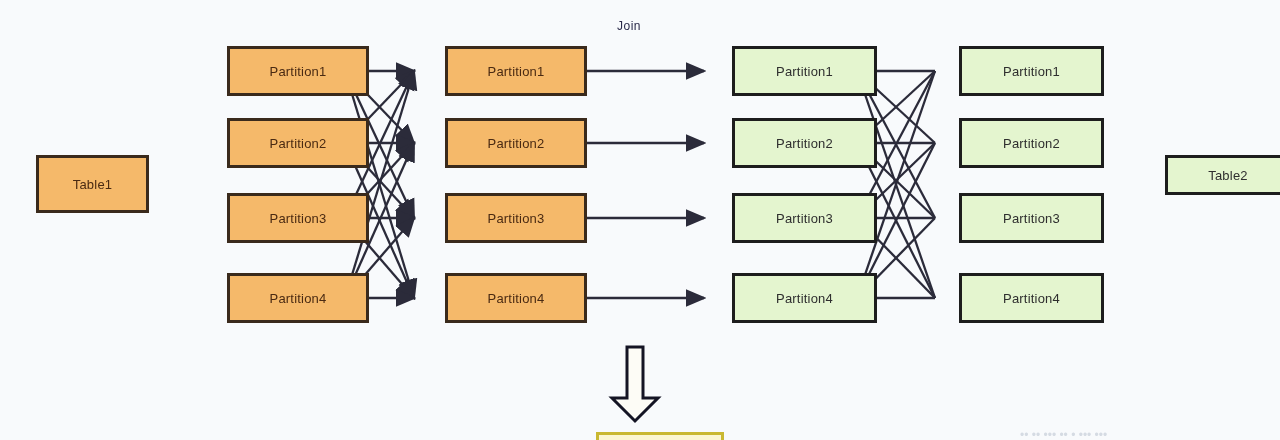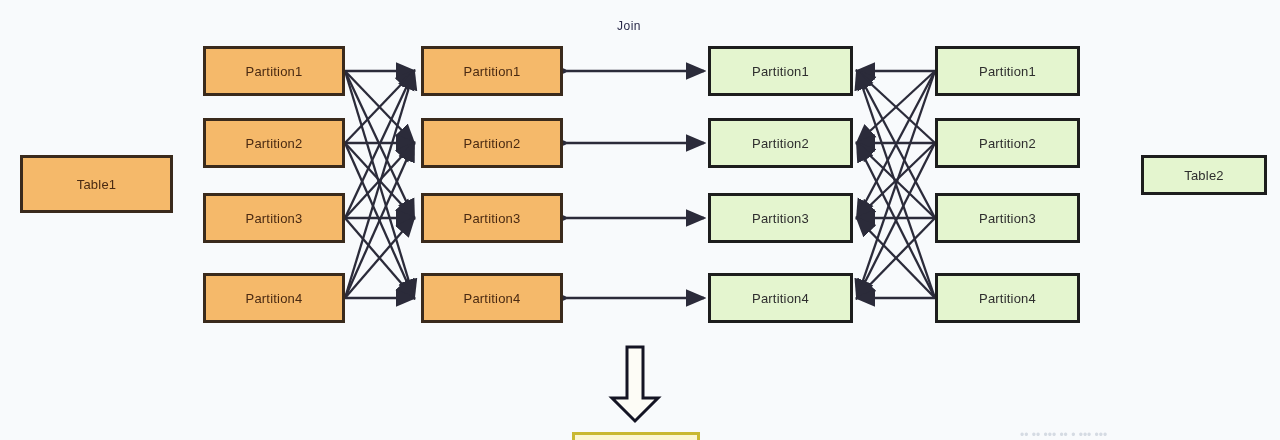--- a/index.html
+++ b/index.html
@@ -30,20 +30,21 @@
   .node {
     position: absolute;
     box-sizing: border-box;
     display: flex;
     align-items: center;
     justify-content: center;
     font-size: 13px;
     letter-spacing: 0.2px;
     white-space: nowrap;
     user-select: none;
+    margin-left: 24px;
   }
   .node.orange {
     background: #f5b96a;
     border: 3px solid #3a2a1c;
     color: #4a2a12;
   }
   .node.green {
     background: #e4f5cf;
     border: 3px solid #1d1d1d;
     color: #2e2e2e;
@@ -135,21 +136,21 @@
       <line x1="935" y1="298" x2="857" y2="298" marker-end="url(#arrowL)"></line>
     </g>
 
     <g>
       <path d="M627,347 L643,347 L643,398 L658,398 L635,421 L612,398 L627,398 Z" fill="#fdfcf6" stroke="#141424" stroke-width="3" stroke-linejoin="miter"></path>
     </g>
   </svg>
 
   <div class="label-join" style="left:617px; top:19px;">Join</div>
 
-  <div class="node orange" style="left:20px; top:155px; width:153px; height:58px;">
+  <div class="node orange" style="left:12px; top:155px; width:113px; height:58px;">
     <span>Table1</span>
   </div>
 
   <div class="node green" style="left:1141px; top:155px; width:126px; height:40px;">
     <span>Table2</span>
   </div>
 
   <div class="node orange" style="left:203px; top:46px; width:142px; height:50px;">
     <span>Partition1</span>
   </div>

